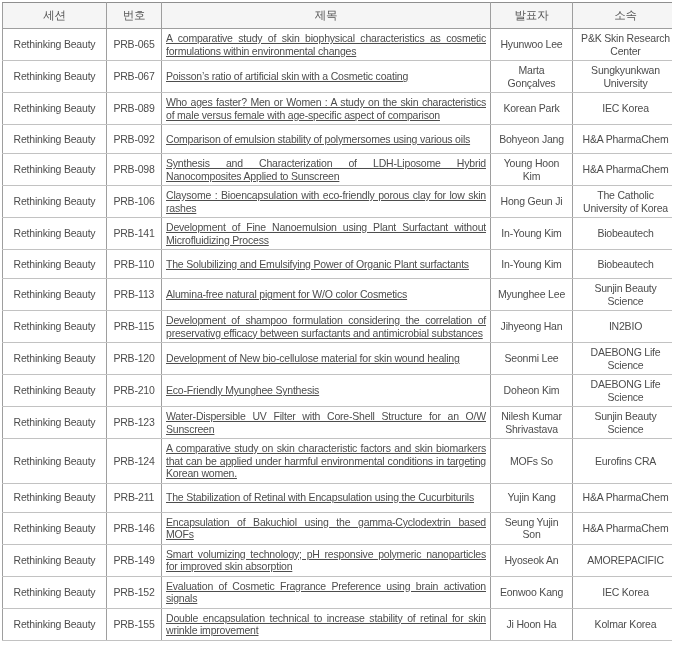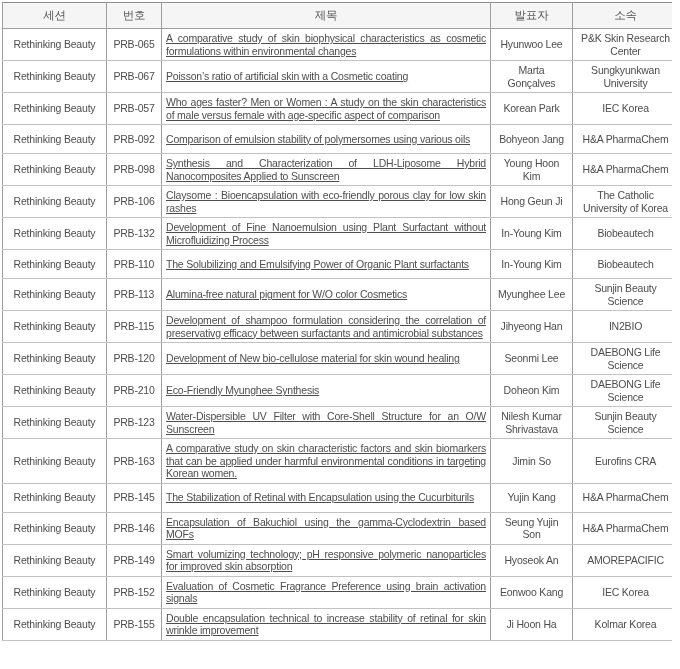--- a/index.html
+++ b/index.html
@@ -95,21 +95,21 @@
   <tr>
     <td class="c-session">Rethinking Beauty</td>
     <td class="c-number">PRB-067</td>
     <td class="c-title">Poisson’s ratio of artificial skin with a Cosmetic coating</td>
     <td class="c-presenter">Marta Gonçalves</td>
     <td class="c-affiliation">Sungkyunkwan University</td>
   </tr>
 
   <tr>
     <td class="c-session">Rethinking Beauty</td>
-    <td class="c-number">PRB-057</td>
+    <td class="c-number">PRB-089</td>
     <td class="c-title">Who ages faster?  Men or Women : A study on the skin characteristics of male versus female with age-specific aspect of comparison</td>
     <td class="c-presenter">Korean Park</td>
     <td class="c-affiliation">IEC Korea</td>
   </tr>
 
   <tr>
     <td class="c-session">Rethinking Beauty</td>
     <td class="c-number">PRB-092</td>
     <td class="c-title">Comparison of emulsion stability of polymersomes using various oils</td>
     <td class="c-presenter">Bohyeon Jang</td>
@@ -127,21 +127,21 @@
   <tr>
     <td class="c-session">Rethinking Beauty</td>
     <td class="c-number">PRB-106</td>
     <td class="c-title">Claysome : Bioencapsulation with eco-friendly porous clay for low skin rashes</td>
     <td class="c-presenter">Hong Geun Ji</td>
     <td class="c-affiliation">The Catholic University of Korea</td>
   </tr>
 
   <tr>
     <td class="c-session">Rethinking Beauty</td>
-    <td class="c-number">PRB-132</td>
+    <td class="c-number">PRB-141</td>
     <td class="c-title">Development of Fine Nanoemulsion using Plant Surfactant without Microfluidizing Process</td>
     <td class="c-presenter">In-Young Kim</td>
     <td class="c-affiliation">Biobeautech</td>
   </tr>
 
   <tr>
     <td class="c-session">Rethinking Beauty</td>
     <td class="c-number">PRB-110</td>
     <td class="c-title">The Solubilizing and Emulsifying Power of Organic Plant surfactants</td>
     <td class="c-presenter">In-Young Kim</td>
@@ -183,29 +183,29 @@
   <tr>
     <td class="c-session">Rethinking Beauty</td>
     <td class="c-number">PRB-123</td>
     <td class="c-title">Water-Dispersible UV Filter with Core-Shell Structure for an O/W Sunscreen</td>
     <td class="c-presenter">Nilesh Kumar Shrivastava</td>
     <td class="c-affiliation">Sunjin Beauty Science</td>
   </tr>
 
   <tr>
     <td class="c-session">Rethinking Beauty</td>
-    <td class="c-number">PRB-163</td>
+    <td class="c-number">PRB-124</td>
     <td class="c-title">A comparative study on skin characteristic factors and skin biomarkers that can be applied under harmful environmental conditions in targeting Korean women.</td>
-    <td class="c-presenter">Jimin So</td>
+    <td class="c-presenter">MOFs So</td>
     <td class="c-affiliation">Eurofins CRA</td>
   </tr>
 
   <tr>
     <td class="c-session">Rethinking Beauty</td>
-    <td class="c-number">PRB-145</td>
+    <td class="c-number">PRB-211</td>
     <td class="c-title">The Stabilization of Retinal with Encapsulation using the Cucurbiturils</td>
     <td class="c-presenter">Yujin Kang</td>
     <td class="c-affiliation">H&amp;A PharmaChem</td>
   </tr>
 
   <tr>
     <td class="c-session">Rethinking Beauty</td>
     <td class="c-number">PRB-146</td>
     <td class="c-title">Encapsulation of Bakuchiol using the gamma-Cyclodextrin based MOFs</td>
     <td class="c-presenter">Seung Yujin Son</td>

